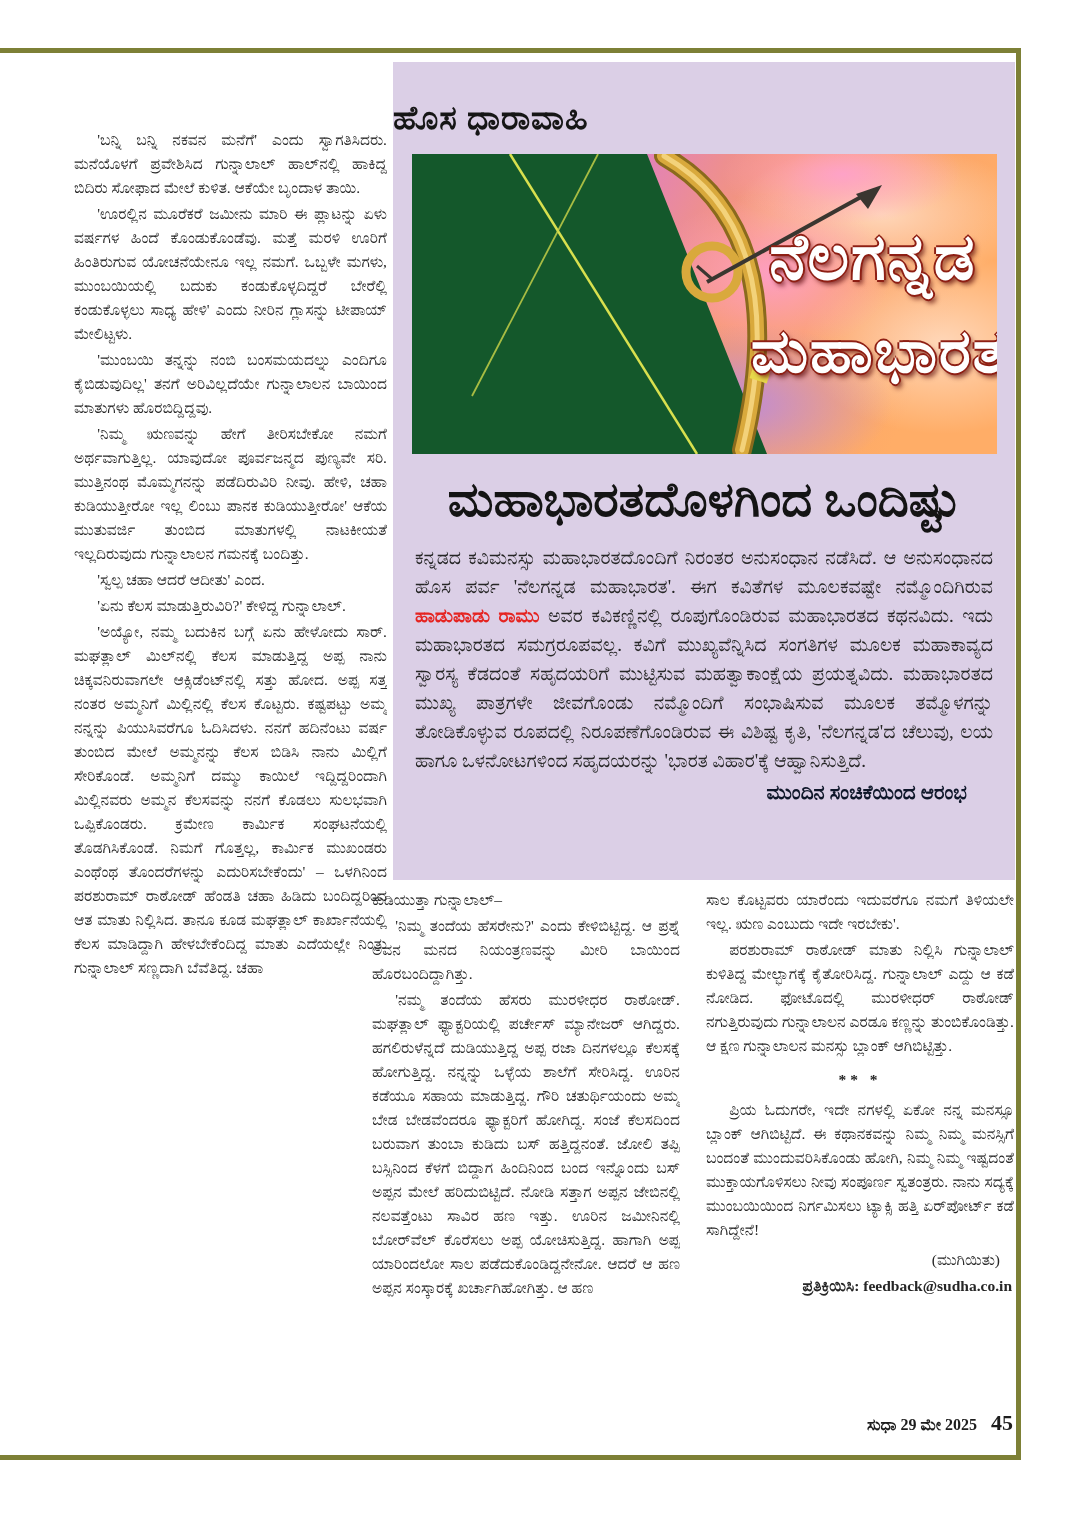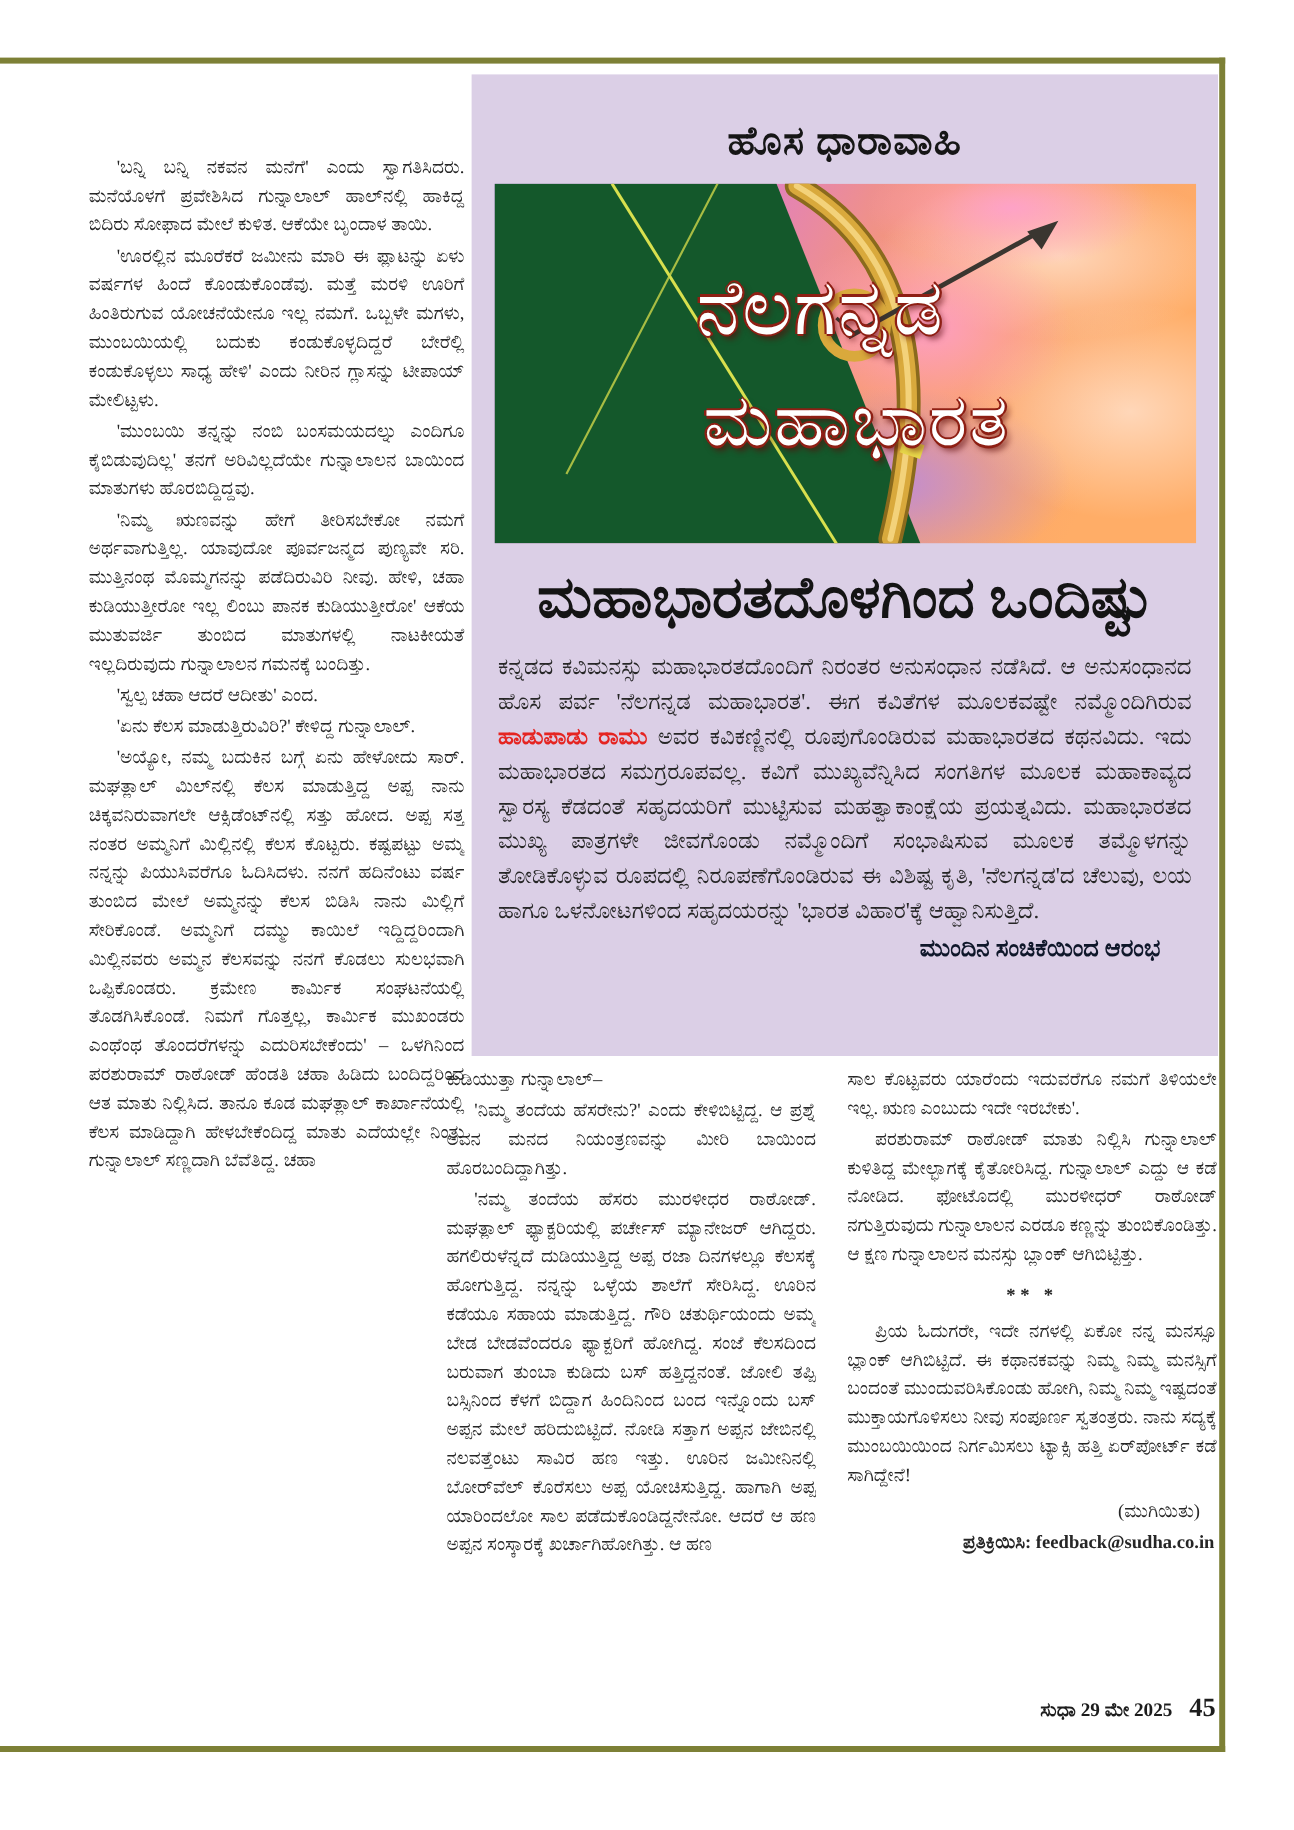--- a/index.html
+++ b/index.html
@@ -17,27 +17,27 @@
   .col p{margin:0 0 2px 0;text-indent:1.5em;}
   .col p.noindent{text-indent:0;}
   #left-col{left:74px;top:128px;width:313px;height:1270px;}
   #mid-col{left:372px;top:888px;width:308px;height:515px;}
   #right-col{left:706px;top:888px;width:308px;height:515px;}
 
   #serial-panel{
     position:absolute;left:393px;top:62px;width:622px;height:818px;
     background:#dbcfe6;
   }
-  #kicker{margin-top:38px;text-align:center;font-size:33px;font-weight:bold;color:#161616;letter-spacing:1px;}
+  #kicker{margin-top:38px;text-align:left;font-size:33px;font-weight:bold;color:#161616;letter-spacing:1px;}
   #banner{
     position:relative;margin:16px auto 0 auto;width:585px;height:300px;overflow:hidden;
   }
   #banner svg{position:absolute;left:0;top:0;}
   .banner-title{
-    position:absolute;width:100%;text-align:center;color:#fff;font-weight:normal;
+    position:absolute;width:100%;text-align:right;color:#fff;font-weight:bold;
     text-shadow:-2px 0 0 #8e1f14, 2px 0 0 #8e1f14, 0 -2px 0 #8e1f14, 0 2px 0 #8e1f14, 3px 4px 5px rgba(90,10,10,.75);
     letter-spacing:2px;line-height:1;
   }
   #banner-title-1{top:72px;left:-20px;font-size:64px;}
   #banner-title-2{top:168px;left:10px;font-size:60px;}
   #article-heading{
     margin-top:18px;text-align:center;font-size:48px;font-weight:bold;color:#141414;line-height:1.15;
   }
   #intro{
     margin:16px 22px 0 22px;text-align:justify;font-size:19px;line-height:29px;color:#262626;

